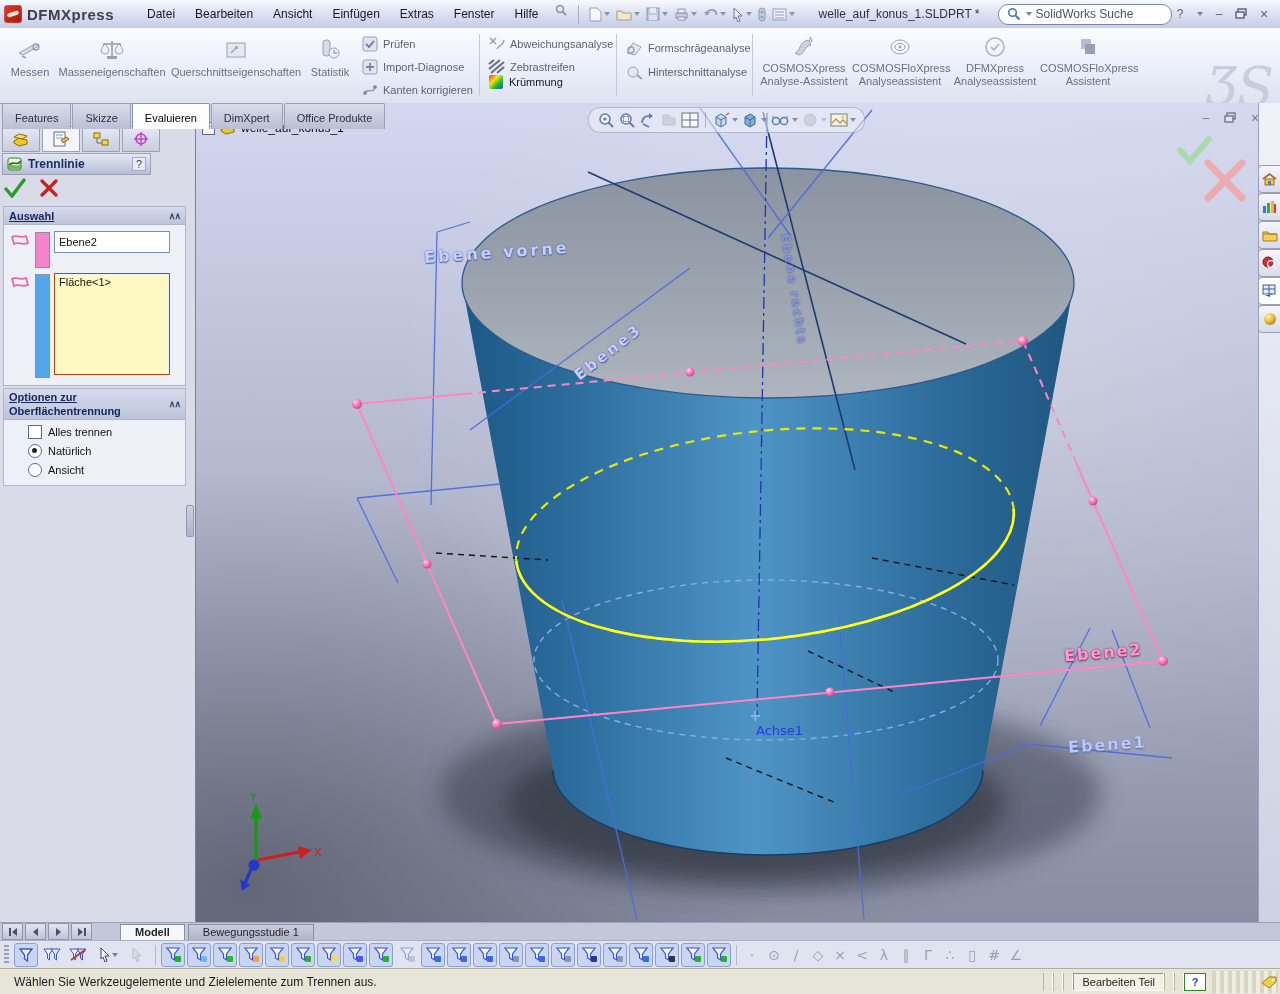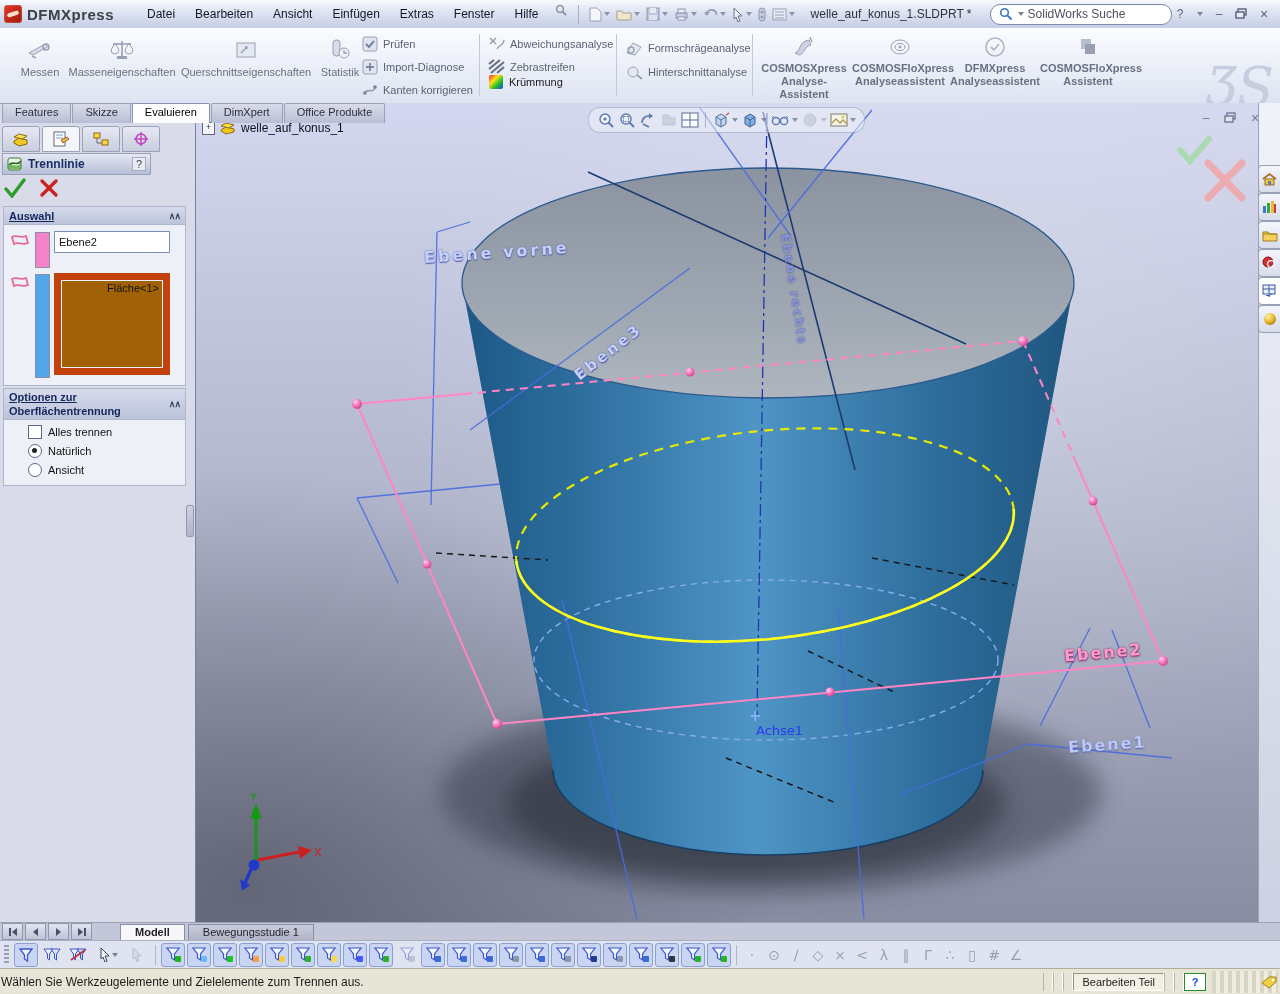--- a/index.html
+++ b/index.html
@@ -18,41 +18,41 @@
     background:linear-gradient(90deg,#fff,#ffd);opacity:.85;border-radius:2px;transform:rotate(-18deg);}
   #logo .appname{font-weight:bold;font-size:15px;color:#3e4048;letter-spacing:.5px;}
   #menubar{display:flex;gap:2px;margin-left:14px;}
   .menu-item{font-size:12px;color:#15172a;padding:4px 9px;cursor:default;}
   #quickbar{display:flex;align-items:center;margin-left:10px;gap:2px;
     border-left:1px solid #aab2c8;padding-left:8px;}
   .qbtn{display:flex;align-items:center;gap:1px;padding:2px 2px;opacity:.8;}
   .qbtn svg{display:block;}
   .caret{width:0;height:0;border-left:3px solid transparent;border-right:3px solid transparent;
     border-top:4px solid #7a8096;margin-left:1px;}
-  #doc-title{font-size:12px;color:#2e3140;margin-left:14px;white-space:nowrap;}
+  #doc-title{font-size:12px;color:#2e3140;margin-left:22px;white-space:nowrap;}
   #searchbox{margin-left:18px;width:320px;height:19px;background:#fff;border:1px solid #7d88a8;
     border-radius:10px;display:flex;align-items:center;padding:0 8px;gap:4px;}
   #searchbox .stext{font-size:12px;color:#4c5062;}
   #tb-right{margin-left:auto;display:flex;align-items:center;gap:8px;padding-right:8px;}
   .winbtn{font-size:12px;color:#5a6078;width:16px;text-align:center;}
   
   #ribbon{left:0;top:28px;width:1280px;height:75px;
     background:linear-gradient(#fbfcff,#eaeef8 55%,#dde3f1);
     border-bottom:1px solid #98a0ba;}
   .rib-sep{position:absolute;top:6px;width:1px;height:62px;background:#c3c9db;}
-  .rib-item{position:absolute;text-align:center;color:#6a7082;font-size:11px;margin-left:10px;}
+  .rib-item{position:absolute;text-align:center;color:#6a7082;font-size:11px;}
   .rib-item .ric{height:28px;display:flex;align-items:center;justify-content:center;margin-bottom:2px;}
   .rib-row{position:absolute;display:flex;align-items:center;gap:5px;font-size:11px;color:#5c6274;white-space:nowrap;}
-  .rib-2line{position:absolute;text-align:center;font-size:11px;color:#6a7082;line-height:13px;font-weight:bold;}
+  .rib-2line{position:absolute;text-align:center;font-size:11px;color:#6a7082;line-height:13px;}
   .rib-2line .ric{height:26px;display:flex;align-items:center;justify-content:center;margin-bottom:2px;}
   #ds-mark{right:6px;top:30px;font-family:"DejaVu Serif",serif;font-style:italic;
     font-size:54px;color:#c7cddf;line-height:60px;user-select:none;}
   
   #cmdtabs{left:2px;top:103px;height:19px;display:flex;gap:1px;z-index:5;}
-  .ctab{font-size:11px;padding:2px 12px 0 12px;height:20px;box-sizing:border-box;
+  .ctab{font-size:11px;padding:8px 12px 0 12px;height:26px;box-sizing:border-box;
     background:linear-gradient(#d9dce9,#b9bed4);border:1px solid #9aa0b8;border-bottom:none;
     color:#2c2f3e;border-radius:2px 2px 0 0;text-align:center;}
   .ctab.active{background:#fdfdfe;color:#000;border-color:#8a93b0;}
   
   #leftpanel{left:0;top:122px;width:196px;height:800px;background:#d9dbe8;
     border-right:1px solid #7b82a0;box-sizing:border-box;}
   #mgr-tabs{position:absolute;left:2px;top:4px;display:flex;gap:2px;}
   .mtab{width:36px;height:24px;background:linear-gradient(#e6e9f4,#c9cddd);
     border:1px solid #9aa0b8;border-radius:3px 3px 0 0;display:flex;align-items:center;justify-content:center;}
   .mtab.active{background:#f3f5fb;}
@@ -67,22 +67,22 @@
     padding:0 5px;font-size:11px;font-weight:bold;color:#15265c;border-bottom:1px solid #b0b6cc;}
   .ghdr .sp{flex:1;}
   .chev{color:#3a4468;font-size:9px;letter-spacing:-1px;}
   .selrow{position:absolute;display:flex;align-items:flex-start;}
   .skicon{margin:2px 4px 0 5px;}
   .swatch{width:13px;border:1px solid #8890a8;}
   .swatch.pink{background:#f583c9;}
   .swatch.blue{background:#54a6ea;}
   .field{background:#fff;border:1px solid #7a90b8;font-size:11px;color:#111;
     font-family:"Liberation Sans",sans-serif;padding:3px 4px;box-sizing:border-box;}
-  .listbox{background:#a16207;border:7px solid #c2410c;box-shadow:inset 0 0 0 1px #eaf4fd;
-    font-size:11px;color:#111;padding:2px 4px;box-sizing:border-box;text-align:right;}
+  .listbox{background:#fef9c3;border:1px solid #c2410c;box-shadow:inset 0 0 0 1px #eaf4fd;
+    font-size:11px;color:#111;padding:2px 4px;box-sizing:border-box;}
   .optrow{display:flex;align-items:center;gap:6px;font-size:11px;color:#111;margin:5px 0 0 24px;}
   .cbox{width:12px;height:12px;background:#fff;border:1px solid #5a6a8a;}
   .rad{width:12px;height:12px;background:#fff;border:1px solid #5a6a8a;border-radius:50%;position:relative;}
   .rad.sel::after{content:"";position:absolute;left:3px;top:3px;width:5px;height:5px;border-radius:50%;background:#222;}
   #splitgrab{position:absolute;right:1px;top:383px;width:6px;height:30px;
     background:linear-gradient(#cdd1e0,#aeb3c8);border:1px solid #9098b0;border-radius:2px;}
   
   #viewport{left:196px;top:103px;width:1062px;height:819px;overflow:hidden;}
   #viewport svg.scene{position:absolute;left:0;top:0;}
   .vlabel{position:absolute;white-space:nowrap;font-family:"DejaVu Sans",sans-serif;}
@@ -134,21 +134,21 @@
     display:flex;align-items:center;justify-content:center;background:transparent;}
   .fbtn.on{background:#c9d5f2;border-color:#8aa0d0;}
   .fbtn.dis{opacity:.45;}
   .fbtn .acc{fill:var(--ac,#3c6cd8);}
   .fsep{width:1px;height:20px;background:#b2b8cc;margin:0 4px;}
   .rbtn{width:22px;height:22px;display:flex;align-items:center;justify-content:center;
     color:#9aa0b0;font-size:14px;font-family:"DejaVu Sans",sans-serif;}
   
   #statusbar{left:0;top:968px;width:1280px;height:26px;background:#e7e5d8;
     border-top:1px solid #b2ae96;display:flex;align-items:center;box-sizing:border-box;}
-  #status-msg{font-size:12px;color:#1c1c1c;padding-left:1px;flex:1;}
+  #status-msg{font-size:12px;color:#1c1c1c;padding-left:14px;flex:1;}
   .scell{height:18px;border-left:1px solid #b8b4a0;border-right:1px solid #fff;}
   .scell.w8{width:8px;}
   #mode-cell{font-size:11px;color:#222;padding:2px 8px;background:#f2f0e4;
     border:1px solid;border-color:#9a967e #fff #fff #9a967e;}
   #help-cell{width:20px;height:16px;background:#fff;border:1px solid #2a8a2a;
     color:#2244cc;font-weight:bold;font-size:11px;display:flex;align-items:center;justify-content:center;}
   #size-grip{width:66px;height:22px;margin:0 2px 0 6px;display:flex;align-items:center;justify-content:flex-end;
     background:repeating-linear-gradient(90deg,#d8d5c4 0 4px,#efede2 4px 8px);}
 </style>
 </head>

